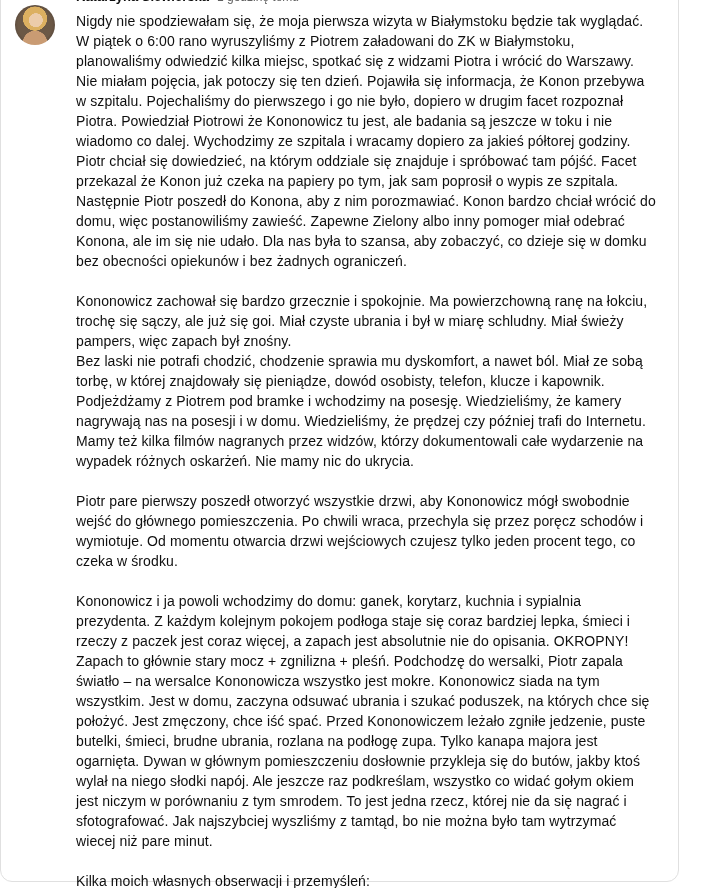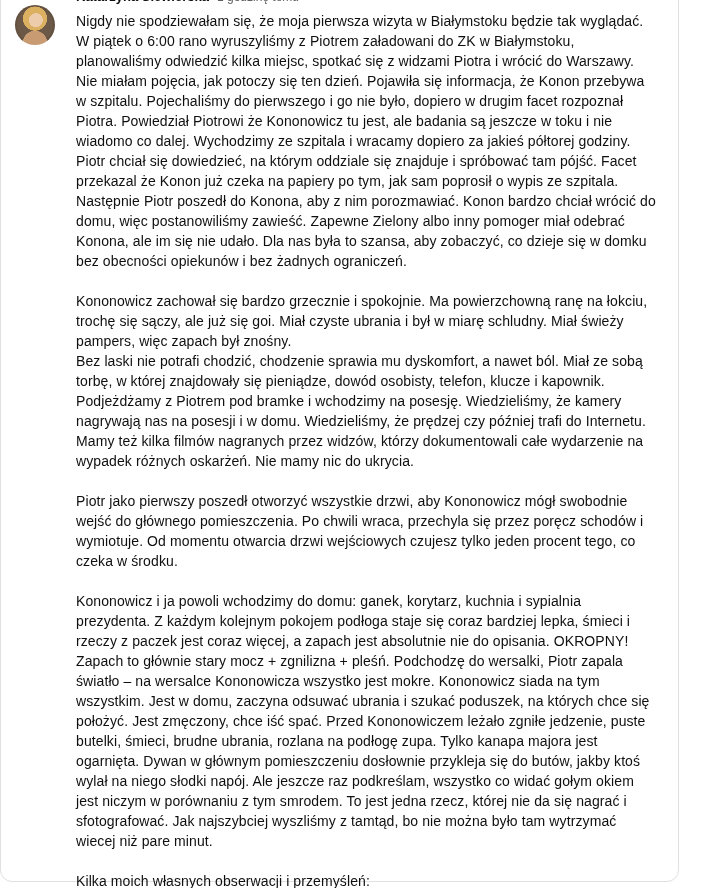--- a/index.html
+++ b/index.html
@@ -87,21 +87,21 @@
     <div class="avatar"></div>
     <div class="comment-main">
       <div class="comment-header">
         <span class="author-name">Katarzyna Siewierska</span>
         <span class="timestamp">1 godzinę temu</span>
       </div>
       <div class="comment-body">
           <div class="paragraph">Nigdy nie spodziewałam się, że moja pierwsza wizyta w Białymstoku będzie tak wyglądać. W piątek o 6:00 rano wyruszyliśmy z Piotrem załadowani do ZK w Białymstoku, planowaliśmy odwiedzić kilka miejsc, spotkać się z widzami Piotra i wrócić do Warszawy. Nie miałam pojęcia, jak potoczy się ten dzień. Pojawiła się informacja, że Konon przebywa w szpitalu. Pojechaliśmy do pierwszego i go nie było, dopiero w drugim facet rozpoznał Piotra. Powiedział Piotrowi że Kononowicz tu jest, ale badania są jeszcze w toku i nie wiadomo co dalej. Wychodzimy ze szpitala i wracamy dopiero za jakieś półtorej godziny. Piotr chciał się dowiedzieć, na którym oddziale się znajduje i spróbować tam pójść. Facet przekazal że Konon już czeka na papiery po tym, jak sam poprosił o wypis ze szpitala. Następnie Piotr poszedł do Konona, aby z nim porozmawiać. Konon bardzo chciał wrócić do domu, więc postanowiliśmy zawieść. Zapewne Zielony albo inny pomoger miał odebrać Konona, ale im się nie udało. Dla nas była to szansa, aby zobaczyć, co dzieje się w domku bez obecności opiekunów i bez żadnych ograniczeń.</div>
           <div class="paragraph">Kononowicz zachował się bardzo grzecznie i spokojnie. Ma powierzchowną ranę na łokciu, trochę się sączy, ale już się goi. Miał czyste ubrania i był w miarę schludny. Miał świeży pampers, więc zapach był znośny.
 Bez laski nie potrafi chodzić, chodzenie sprawia mu dyskomfort, a nawet ból. Miał ze sobą torbę, w której znajdowały się pieniądze, dowód osobisty, telefon, klucze i kapownik. Podjeżdżamy z Piotrem pod bramke i wchodzimy na posesję. Wiedzieliśmy, że kamery nagrywają nas na posesji i w domu. Wiedzieliśmy, że prędzej czy później trafi do Internetu. Mamy też kilka filmów nagranych przez widzów, którzy dokumentowali całe wydarzenie na wypadek różnych oskarżeń. Nie mamy nic do ukrycia.</div>
-          <div class="paragraph">Piotr jako pierwszy poszedł otworzyć wszystkie drzwi, aby Kononowicz mógł swobodnie wejść do głównego pomieszczenia. Po chwili wraca, przechyla się przez poręcz schodów i wymiotuje. Od momentu otwarcia drzwi wejściowych czujesz tylko jeden procent tego, co czeka w środku.</div>
+          <div class="paragraph">Piotr pare pierwszy poszedł otworzyć wszystkie drzwi, aby Kononowicz mógł swobodnie wejść do głównego pomieszczenia. Po chwili wraca, przechyla się przez poręcz schodów i wymiotuje. Od momentu otwarcia drzwi wejściowych czujesz tylko jeden procent tego, co czeka w środku.</div>
           <div class="paragraph">Kononowicz i ja powoli wchodzimy do domu: ganek, korytarz, kuchnia i sypialnia prezydenta. Z każdym kolejnym pokojem podłoga staje się coraz bardziej lepka, śmieci i rzeczy z paczek jest coraz więcej, a zapach jest absolutnie nie do opisania. OKROPNY! Zapach to głównie stary mocz + zgnilizna + pleśń. Podchodzę do wersalki, Piotr zapala światło – na wersalce Kononowicza wszystko jest mokre. Kononowicz siada na tym wszystkim. Jest w domu, zaczyna odsuwać ubrania i szukać poduszek, na których chce się położyć. Jest zmęczony, chce iść spać. Przed Kononowiczem leżało zgniłe jedzenie, puste butelki, śmieci, brudne ubrania, rozlana na podłogę zupa. Tylko kanapa majora jest ogarnięta. Dywan w głównym pomieszczeniu dosłownie przykleja się do butów, jakby ktoś wylał na niego słodki napój. Ale jeszcze raz podkreślam, wszystko co widać gołym okiem jest niczym w porównaniu z tym smrodem. To jest jedna rzecz, której nie da się nagrać i sfotografować. Jak najszybciej wyszliśmy z tamtąd, bo nie można było tam wytrzymać wiecej niż pare minut.</div>
           <div class="paragraph">Kilka moich własnych obserwacji i przemyśleń:
 Kononowicz nie ma raju w swoim domu. Kononowicz w ogóle nie radzi sobie z życiem w samotności. Kononowicz potrzebuje kompleksowej i profesjonalnej opieki. Kononowicz żyje w BARDZO złych warunkach, filmy tego nie odzwierciedlają. Kononowicz nie pozwala nikomu niczego zmieniać ani sprzątać w swoim domu. Kononowicz nie chce opuszczać warunków, w jakich mieszka. Jego obecni opiekunowie nie mogą sobie poradzić z tą sytuacją. NIE MOŻE BYĆ TAK DALEJ. Ten człowiek nie może dalej tam przebywać bez fachowej opieki. Konowicz jest obecnie jedynie cieniem dawnego Warmianina. Argumenty, że wykorzystuje ludzi z lenistwa, do mnie nie przemawiają. Naprawdę ledwo może wstać i porusza się z wielkim trudem. Kononowicz wymaga pilnej interwencji.</div>
         </div>
 
     </div>
   </div>
 </div>
 
 </body></html>

